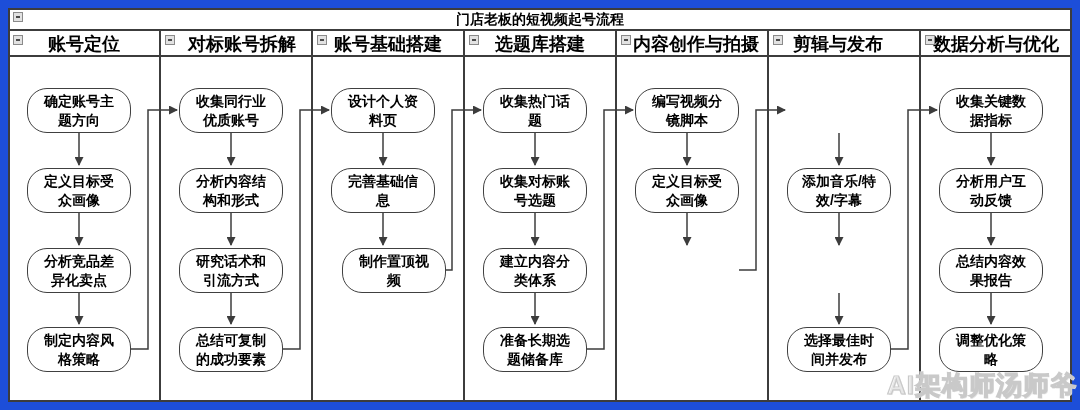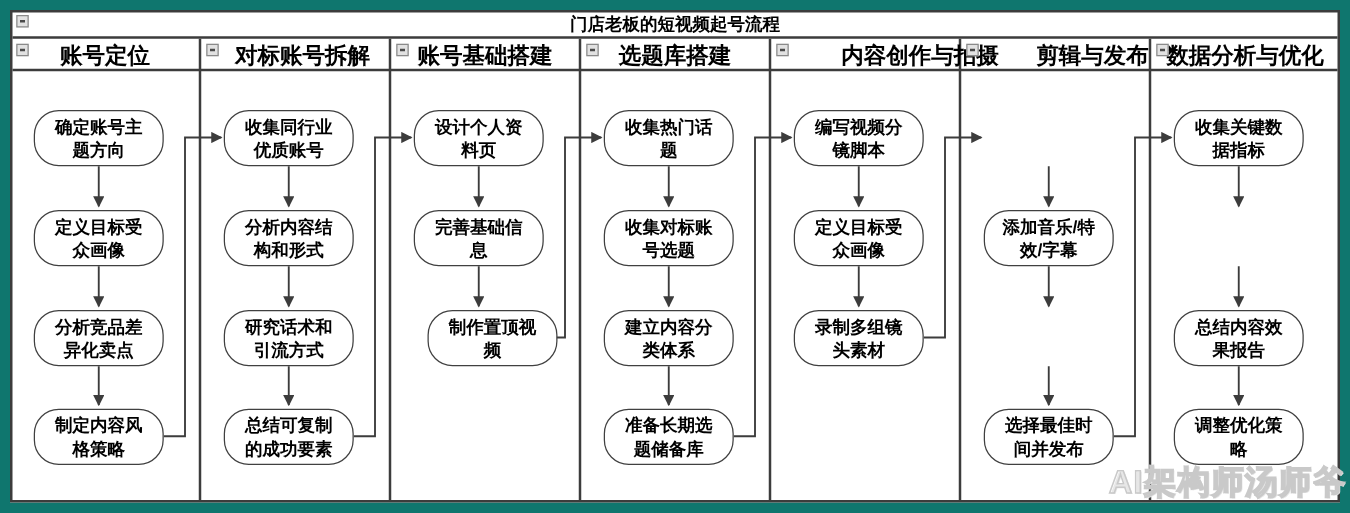--- a/index.html
+++ b/index.html
@@ -1,20 +1,20 @@
 <!DOCTYPE html>
 <html><head>
 <meta charset="utf-8">
 <style>
   html, body { margin: 0; padding: 0; background: #ffffff; }
   .canvas {
     position: relative;
     width: 1080px;
     height: 410px;
-    background: #0f766e;
+    background: #1d4ed8;
     font-family: "Liberation Sans", "DejaVu Sans", sans-serif;
     color: #000;
     overflow: hidden;
   }
   .outer-frame {
     position: absolute; left: 8px; top: 8px;
     width: 1064px; height: 394px;
     border: 2px solid #3c3c3c; box-sizing: border-box;
     background: #ffffff;
   }
@@ -74,22 +74,22 @@
   <div class="lane-divider" style="left:767px"></div>
   <div class="lane-divider" style="left:919px"></div>
 
   <div class="pool-title">门店老板的短视频起号流程</div>
   <span class="collapse-icon" style="left:13px; top:12px"></span>
 
   <div class="lane-title" style="left:8px;   width:152px">账号定位</div>
   <div class="lane-title" style="left:160px; width:164px">对标账号拆解</div>
   <div class="lane-title" style="left:312px; width:152px">账号基础搭建</div>
   <div class="lane-title" style="left:464px; width:152px">选题库搭建</div>
-  <div class="lane-title" style="left:652px; width:168px">内容创作与拍摄</div>
-  <div class="lane-title" style="left:804px; width:140px">剪辑与发布</div>
+  <div class="lane-title" style="left:612px; width:168px">内容创作与拍摄</div>
+  <div class="lane-title" style="left:768px; width:140px">剪辑与发布</div>
   <div class="lane-title" style="left:920px; width:152px">数据分析与优化</div>
 
   <span class="collapse-icon" style="left:13px;  top:35px"></span>
   <span class="collapse-icon" style="left:165px; top:35px"></span>
   <span class="collapse-icon" style="left:317px; top:35px"></span>
   <span class="collapse-icon" style="left:469px; top:35px"></span>
   <span class="collapse-icon" style="left:621px; top:35px"></span>
   <span class="collapse-icon" style="left:773px; top:35px"></span>
   <span class="collapse-icon" style="left:925px; top:35px"></span>
 
@@ -107,26 +107,26 @@
   <div class="node" style="left:331px; top:168px">完善基础信息</div>
   <div class="node" style="left:342px; top:248px">制作置顶视频</div>
 
   <div class="node" style="left:483px; top:88px">收集热门话题</div>
   <div class="node" style="left:483px; top:168px">收集对标账号选题</div>
   <div class="node" style="left:483px; top:248px">建立内容分类体系</div>
   <div class="node" style="left:483px; top:327px">准备长期选题储备库</div>
 
   <div class="node" style="left:635px; top:88px">编写视频分镜脚本</div>
   <div class="node" style="left:635px; top:168px">定义目标受众画像</div>
-  <div class="node" style="left:635px; top:248px">录制多组镜头素材</div>
 
   <div class="node" style="left:787px; top:168px">添加音乐/特效/字幕</div>
   <div class="node" style="left:787px; top:327px">选择最佳时间并发布</div>
 
   <div class="node" style="left:939px; top:88px">收集关键数据指标</div>
+  <div class="node" style="left:939px; top:168px">分析用户互动反馈</div>
   <div class="node" style="left:939px; top:248px">总结内容效果报告</div>
   <div class="node" style="left:939px; top:327px">调整优化策略</div>
 
   <svg class="connectors" width="1080" height="410">
     <defs>
       <marker id="arrow" markerWidth="9" markerHeight="9" refX="8" refY="4.5" orient="auto" markerUnits="userSpaceOnUse">
         <path d="M0,0 L9,4.5 L0,9 z" fill="#3c3c3c"></path>
       </marker>
     </defs>
     <g stroke="#3c3c3c" stroke-width="1.5" fill="none">

